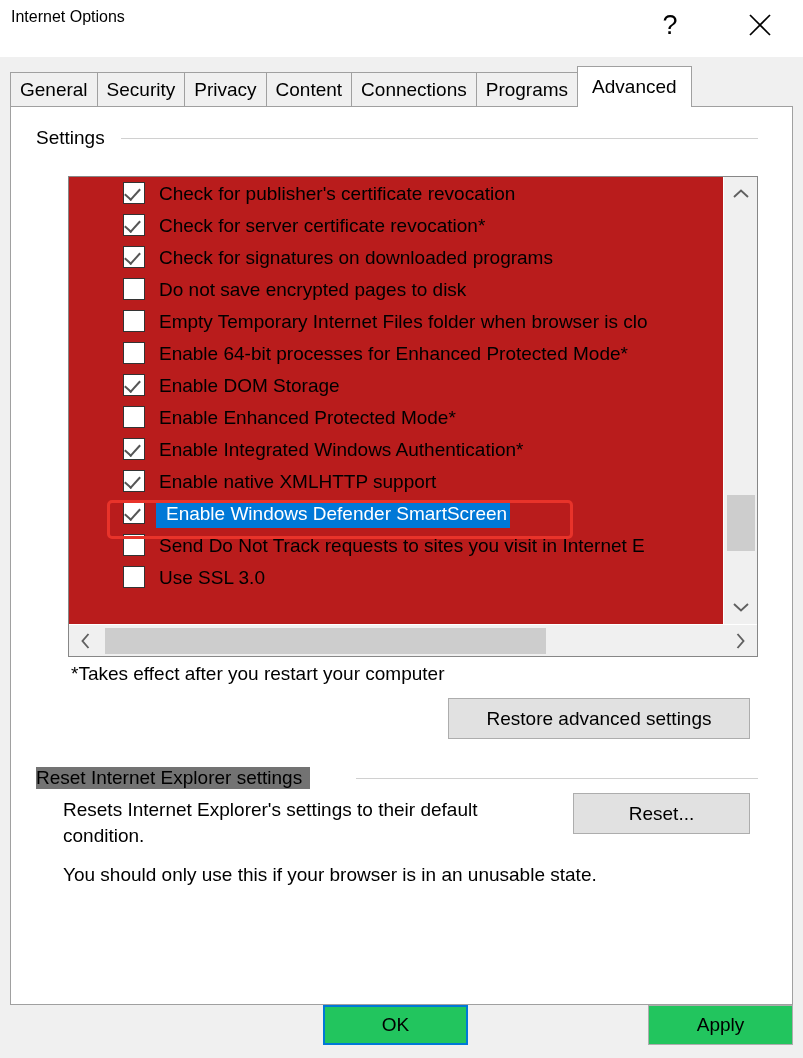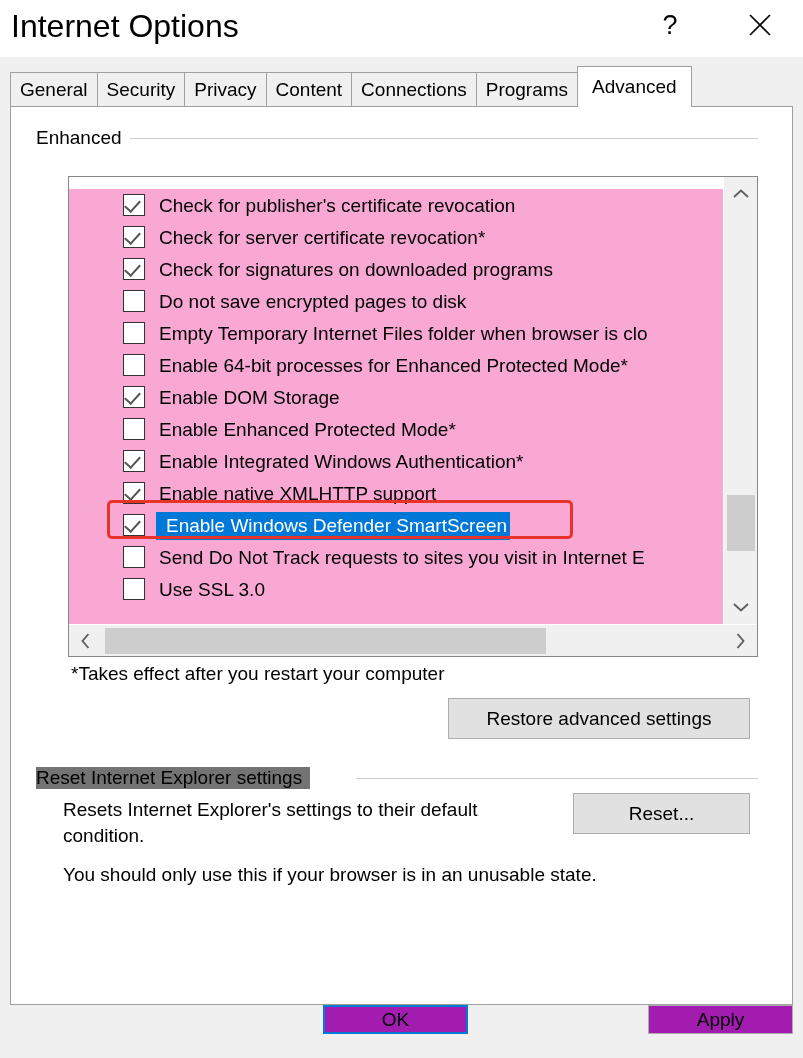--- a/index.html
+++ b/index.html
@@ -26,21 +26,21 @@
   
   #titlebar {
     position: absolute;
     left: 0; top: 0;
     width: 803px; height: 57px;
     background: #ffffff;
   }
   #title-text {
     position: absolute;
     left: 11px; top: 8px;
-    font-size: 32px;
+    font-size: 16px;
     color: #000000;
     white-space: nowrap;
   }
   .caption-btn {
     position: absolute;
     top: 0;
     width: 60px; height: 50px;
     display: flex;
     align-items: center;
     justify-content: center;
@@ -121,24 +121,24 @@
     position: absolute;
     left: 57px; top: 69px;
     width: 690px; height: 481px;
     box-sizing: border-box;
     border: 1px solid #878787;
     background: #ffffff;
     overflow: hidden;
   }
   #list-viewport {
     position: absolute;
-    left: 0; top: 12px;
+    left: 0; top: 0;
     width: 654px; height: 447px;
     overflow: hidden;
-    background: #f9a8d4;
+    background: #b91c1c;
   }
   .list-row {
     position: relative;
     height: 32px;
     display: flex;
     align-items: center;
     white-space: nowrap;
   }
   .chk {
     position: relative;
@@ -298,24 +298,24 @@
     left: 52px; top: 757px;
     font-size: 19px;
     color: #000;
     white-space: nowrap;
   }
 
   
   .action-btn {
     position: absolute;
     top: 1005px;
-    height: 29px;
+    height: 40px;
     box-sizing: border-box;
     border: 1px solid #adadad;
-    background: #a21caf;
+    background: #22c55e;
     font-size: 19px;
     color: #000;
     font-family: "Liberation Sans", sans-serif;
     display: flex;
     align-items: center;
     justify-content: center;
     padding: 0;
   }
   #ok-btn {
     left: 323px; width: 145px;
@@ -363,21 +363,21 @@
     <div class="tab">
         <span>Programs</span>
       </div>
     <div class="tab active">
         <span>Advanced</span>
       </div>
   </div>
 
   <div id="tabpanel">
 
-    <div id="settings-group-label">Enhanced</div>
+    <div id="settings-group-label">Settings</div>
     <div id="settings-group-line"></div>
 
     <div id="settings-listbox">
 
       <div id="list-viewport">
 
         <div class="list-row">
           <span class="chk checked"></span>
           <span class="row-label">Check for publisher's certificate revocation</span>
         </div>

